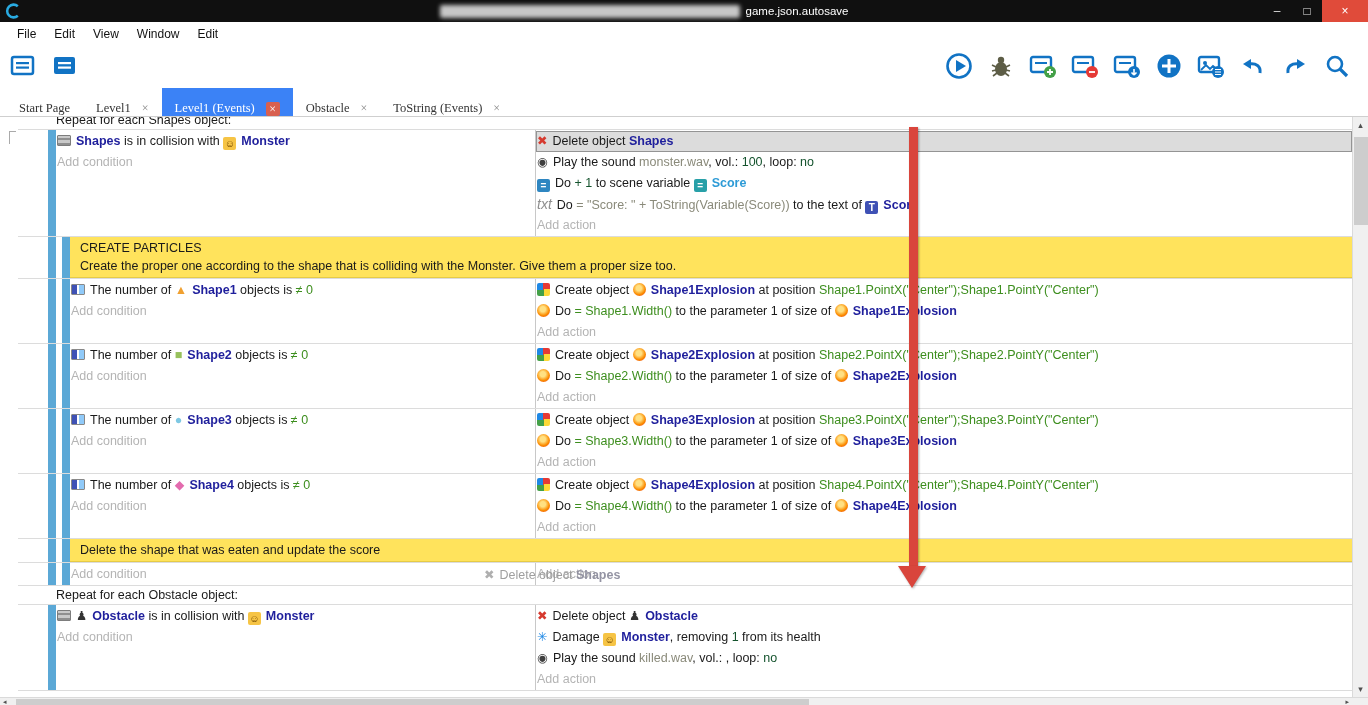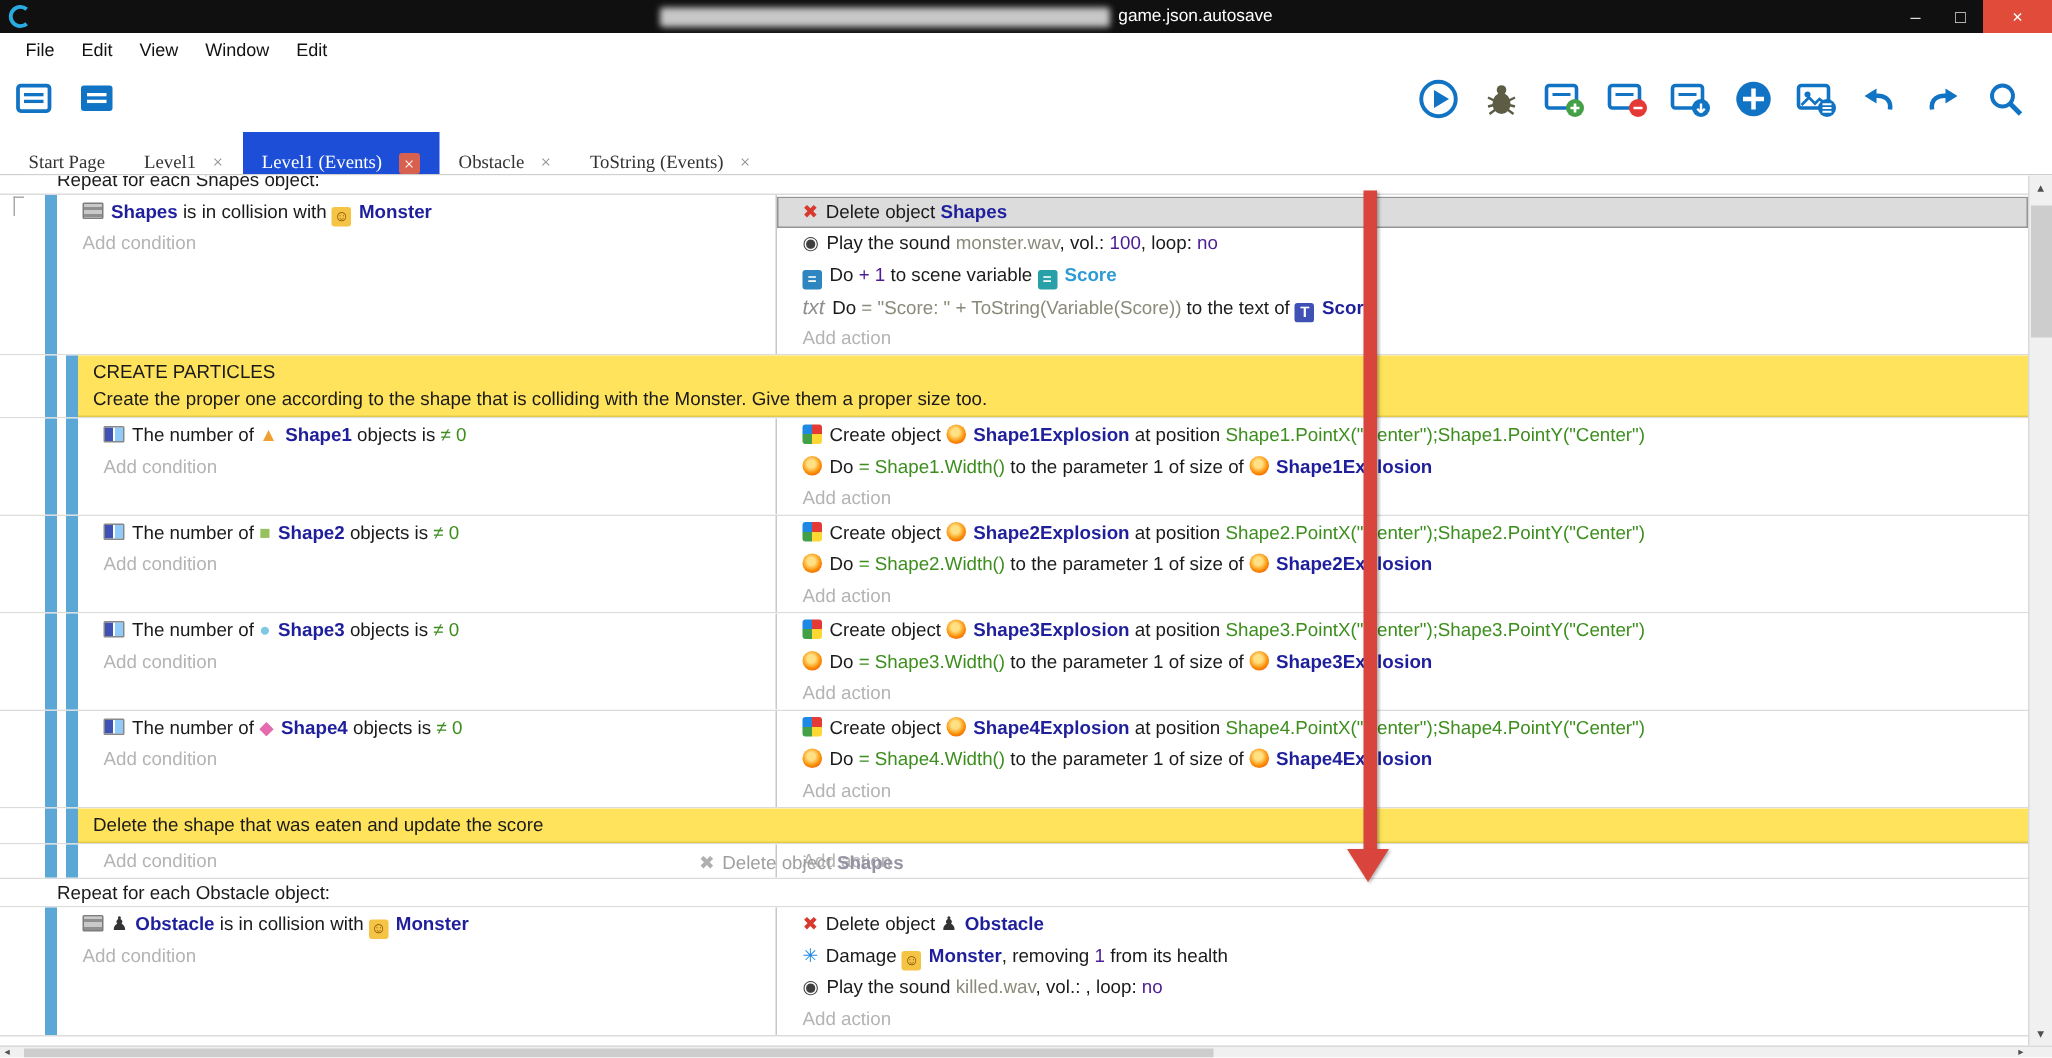--- a/index.html
+++ b/index.html
@@ -20,54 +20,54 @@
 
   
   #toolbar { height:44px; display:flex; align-items:center; padding:0 8px; background:#fff; }
   .tb-left { display:flex; gap:12px; align-items:center; }
   .tb-right { margin-left:auto; display:flex; gap:12px; align-items:center; padding-right:8px; }
   .tb-btn { width:30px; height:30px; display:flex; align-items:center; justify-content:center; }
 
   
   #tabbar { height:29px; display:flex; align-items:stretch; padding-left:6px; background:#fff; border-bottom:1px solid #cfcfcf; font-size:12.5px; }
   .tab { display:flex; align-items:flex-end; padding:0 13px; color:#333;font-family:Liberation Serif, serif; }
-  .tab.active { background:#1d4ed8; color:#fff; }
+  .tab.active { background:#3b82f6; color:#fff; }
   .tab-close { margin-left:11px; color:#8a8a8a; font-size:12px; }
   .tab.active .tab-close { background:#D8604F; color:#fff; width:14px; height:14px; line-height:14px; text-align:center; border-radius:2px; }
 
   
   #sheet-wrap { position:relative; height:580px; background:#fff; overflow:hidden; }
   #events-sheet { position:absolute; left:0; top:0; right:16px; bottom:0; overflow:hidden; background:#fff; }
 
-  .row { display:flex; align-items:stretch; position:relative; border-bottom:1px solid #DCDCDC; background:#fff; }
+  .row { display:flex; align-items:stretch; position:relative; border-bottom:1px solid #DCDCDC; background:#fff;margin-left:18px; }
   .gutter { width:30px; flex:none; background:#fff; }
   .bar { width:8px; flex:none; background:#5BA8D6; }
   .spacer { width:6px; flex:none; background:#fff; }
   .cond { flex:none; background:#fff; padding-top:1px; }
   .i0 .cond { width:479px; }
   .i1 .cond { width:465px; }
   .acts { flex:1; background:#fff; border-left:1px solid #C8C8C8; padding-top:1px; position:relative; }
 
-  .line { height:21px; line-height:21px; font-size:12.5px; white-space:nowrap; overflow:hidden; padding-left:17px; }
+  .line { height:21px; line-height:21px; font-size:12.5px; white-space:nowrap; overflow:hidden; padding-left:1px; }
   .line.sel { background:#DCDCDC; box-shadow: inset 0 0 0 1px #949494; }
 
   .label-row { display:block; height:19px; line-height:19px; padding-left:38px; font-size:12.5px; color:#1a1a1a; }
   .label-row.clipped { height:13px; overflow:hidden; }
   .label-row.clipped .label-text { display:block; margin-top:-6px; }
 
   .comment-cell { flex:1; background:#FFE35C; padding:2px 10px; border-bottom:1px solid #E6CB45; }
   .comment-line { font-size:12.5px; line-height:18px; color:#1a1a1a; white-space:nowrap; overflow:hidden; }
 
   .ghost { position:absolute; left:466px; top:2px; height:20px; line-height:20px; font-size:12.5px; white-space:nowrap; z-index:6; opacity:.95; }
 
   
   .seg-p { color:#1a1a1a; }
   .seg-obj { color:#1F1F9C; font-weight:bold; }
   .seg-expr { color:#3D8E1E; }
-  .seg-num { color:#4c1d95; }
+  .seg-num { color:#14532d; }
   .seg-str { color:#8a8a7a; }
   .seg-var { color:#2E9BD6; font-weight:bold; }
   .seg-muted { color:#B4B4B4; }
   .seg-ghost { color:#9a9a9a; }
   .seg-ghostobj { color:#8f8f9f; font-weight:bold; }
 
   
   .icg { margin-right:5px; }
   .icg.small { font-size:14px; font-style:italic; }
   .icbox { display:inline-block; width:13px; height:13px; border-radius:2px; margin-right:5px; text-align:center; line-height:13px; font-size:10px; vertical-align:-2px; font-weight:bold; }

